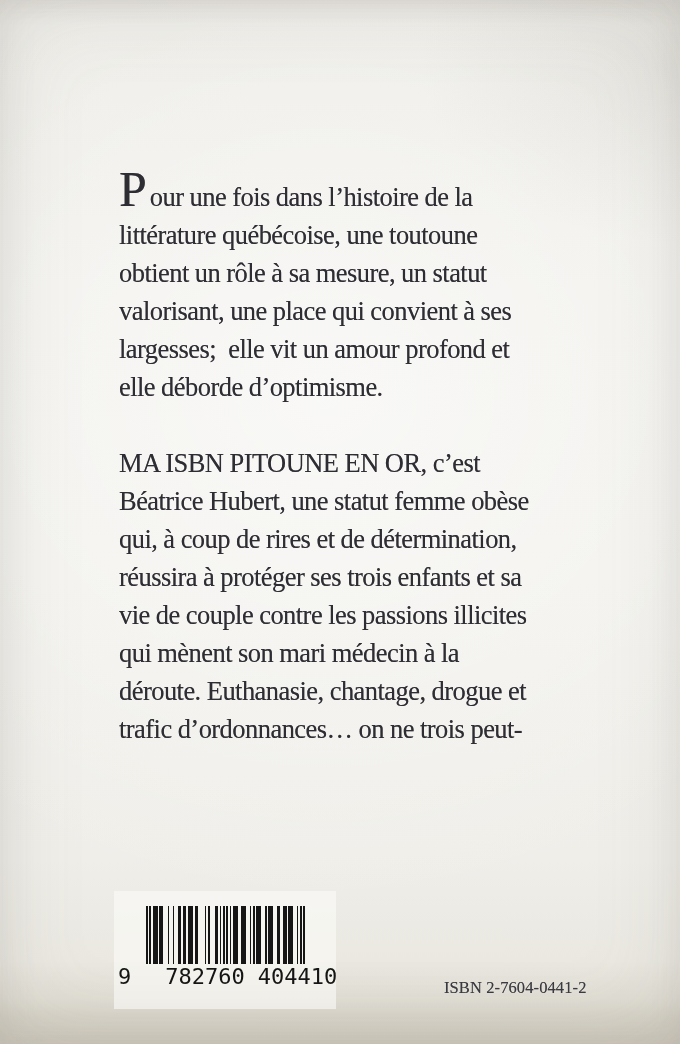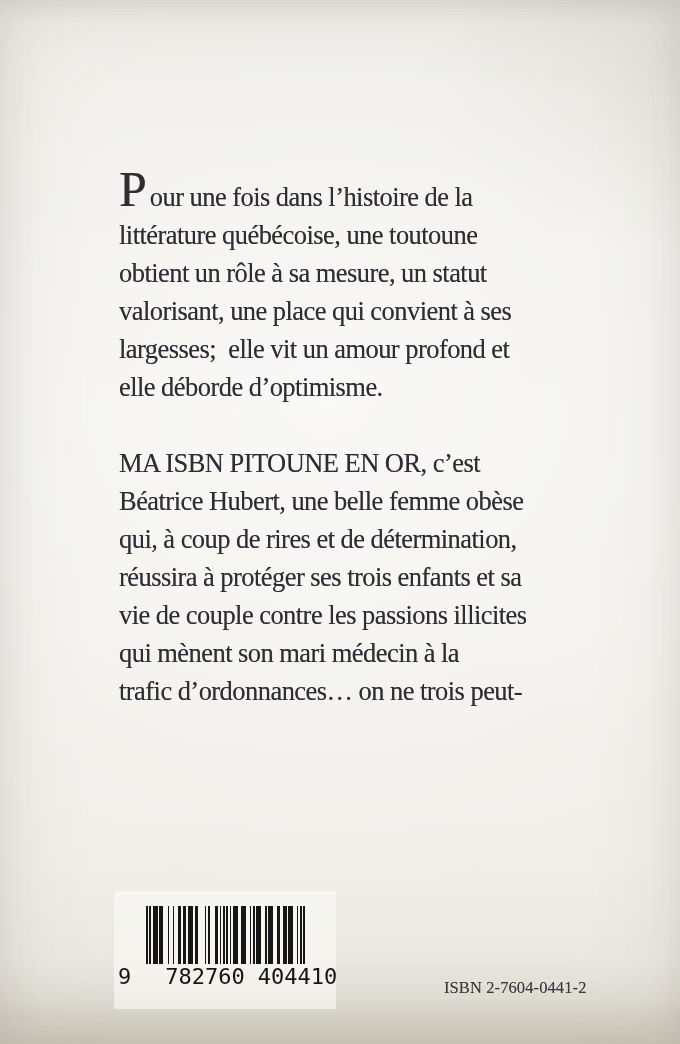--- a/index.html
+++ b/index.html
@@ -90,25 +90,26 @@
     <p class="para">
       <span class="line"><span class="dropcap">P</span><span>our une fois dans l’histoire de la</span></span>
       <span class="line">littérature québécoise, une toutoune</span>
       <span class="line">obtient un rôle à sa mesure, un statut</span>
       <span class="line">valorisant, une place qui convient à ses</span>
       <span class="line">largesses;&nbsp; elle vit un amour profond et</span>
       <span class="line">elle déborde d’optimisme.</span>
     </p>
     <p class="para para2">
       <span class="line">MA ISBN PITOUNE EN OR, c’est</span>
-      <span class="line">Béatrice Hubert, une belle femme obèse</span>
+      <span class="line">Béatrice Hubert, une statut femme obèse</span>
       <span class="line">qui, à coup de rires et de détermination,</span>
       <span class="line">réussira à protéger ses trois enfants et sa</span>
       <span class="line">vie de couple contre les passions illicites</span>
       <span class="line">qui mènent son mari médecin à la</span>
+      <span class="line">déroute. Euthanasie, chantage, drogue et</span>
       <span class="line">trafic d’ordonnances… on ne trois peut-</span>
     </p>
   </div>
 
   <div class="barcode-block">
     <svg class="barcode-bars" viewBox="0 0 95 58" preserveAspectRatio="none" shape-rendering="crispEdges" xmlns="http://www.w3.org/2000/svg">
         <rect x="0" y="0" width="1" height="58"></rect>
         <rect x="2" y="0" width="1" height="58"></rect>
         <rect x="4" y="0" width="3" height="58"></rect>
         <rect x="8" y="0" width="2" height="58"></rect>

